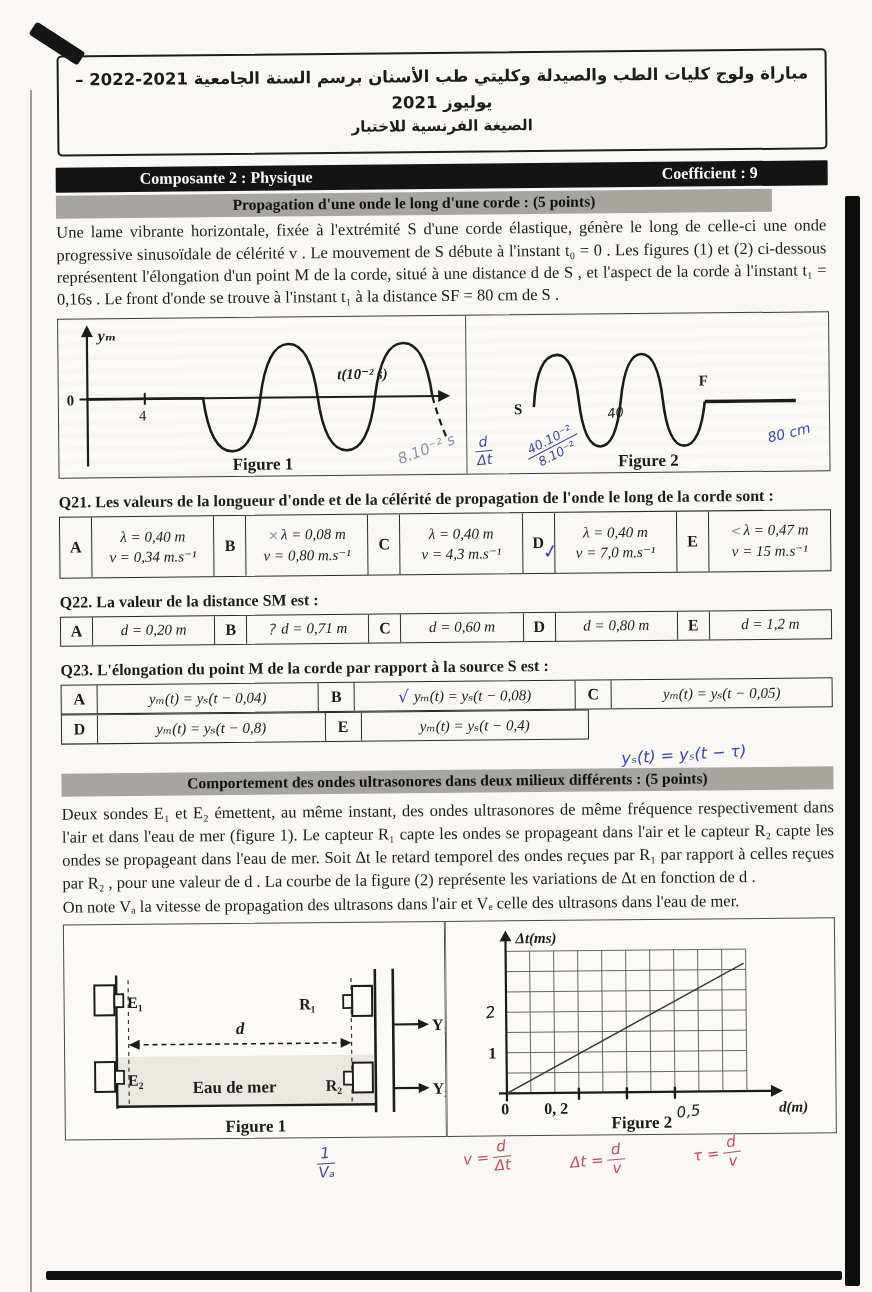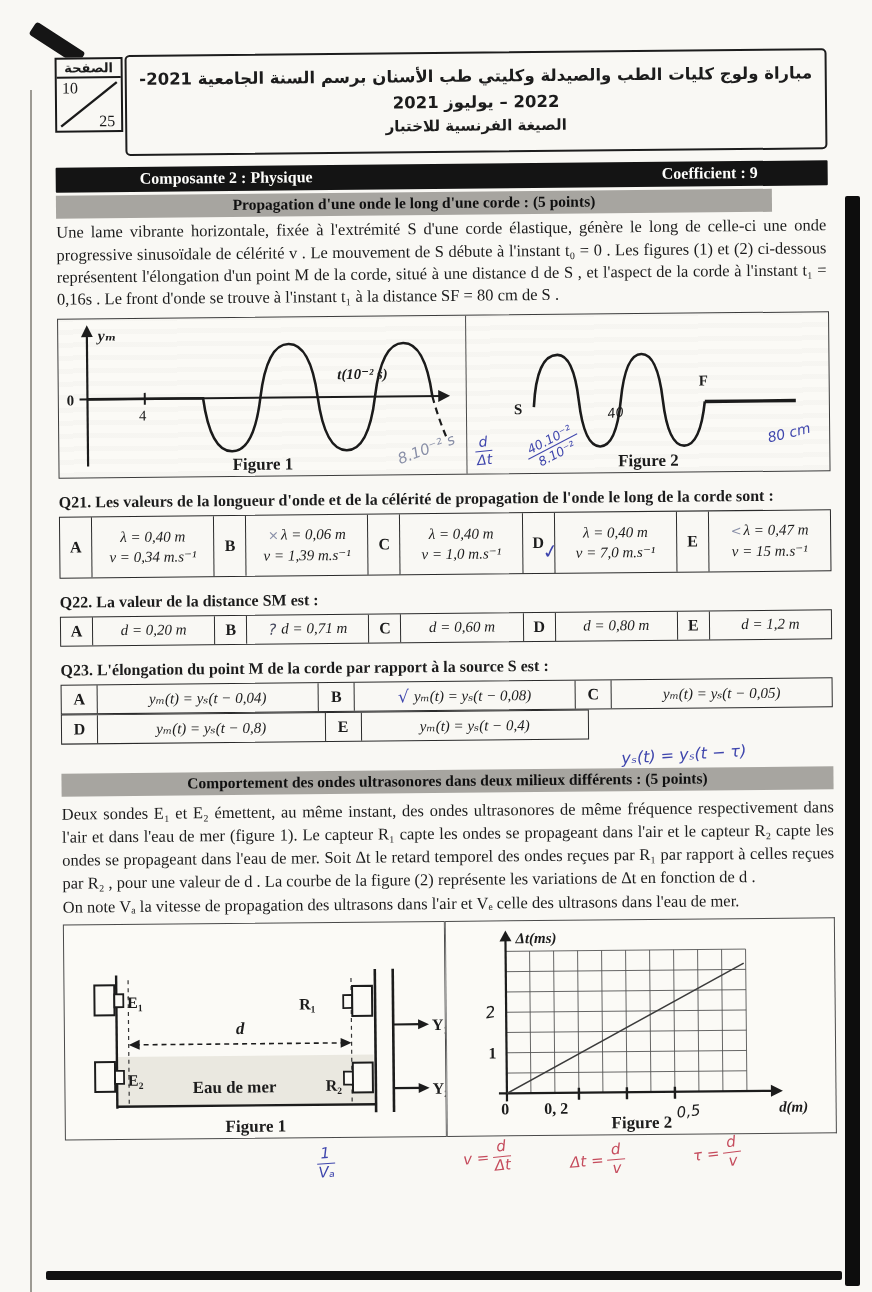--- a/index.html
+++ b/index.html
@@ -93,30 +93,20 @@
 </head>
 <body>
 
 <div class="sheet">
   <div class="corner-blob"></div>
   <div class="edge-left"></div>
 
   <div class="content">
 
     <div class="hdr-row">
-      <div class="pagebox">
-        <div class="pb-label">الصفحة</div>
-        <div class="pb-diag">
-          <svg viewBox="0 0 64 52">
-            <line x1="4" y1="48" x2="60" y2="4" stroke="#1a1a1a" stroke-width="2.4"></line>
-          </svg>
-          <span class="pb-num">10</span>
-          <span class="pb-den">25</span>
-        </div>
-      </div>
       <div class="titlebox" dir="rtl">
         <div class="t1">مباراة ولوج كليات الطب والصيدلة وكليتي طب الأسنان برسم السنة الجامعية 2021-2022 – يوليوز 2021</div>
         <div class="t2">الصيغة الفرنسية للاختبار</div>
       </div>
     </div>
 
     <div class="blackbar">
       <span>Composante 2 : Physique</span>
       <span>Coefficient : 9</span>
     </div>
@@ -165,27 +155,27 @@
 
     <div class="qhead">Q21. Les valeurs de la longueur d'onde et de la célérité de propagation de l'onde le long de la corde sont :</div>
     <div class="qtable q21" style="height:62px;">
       <div class="qk">A</div>
       <div class="qc">
         <span>λ = 0,40 m</span>
         <span>v = 0,34 m.s⁻¹</span>
       </div>
       <div class="qk">B</div>
       <div class="qc">
-        <span><span class="premark pencil hand">×</span><span>λ = 0,06 m</span></span>
-        <span>v = 1,39 m.s⁻¹</span>
+        <span><span class="premark pencil hand">×</span><span>λ = 0,08 m</span></span>
+        <span>v = 0,80 m.s⁻¹</span>
       </div>
       <div class="qk">C</div>
       <div class="qc">
         <span>λ = 0,40 m</span>
-        <span>v = 1,0 m.s⁻¹</span>
+        <span>v = 4,3 m.s⁻¹</span>
       </div>
       <div class="qk">
           <span>D</span>
           <span class="chk blue hand">✓</span>
         </div>
       <div class="qc">
         <span>λ = 0,40 m</span>
         <span>v = 7,0 m.s⁻¹</span>
       </div>
       <div class="qk">E</div>

